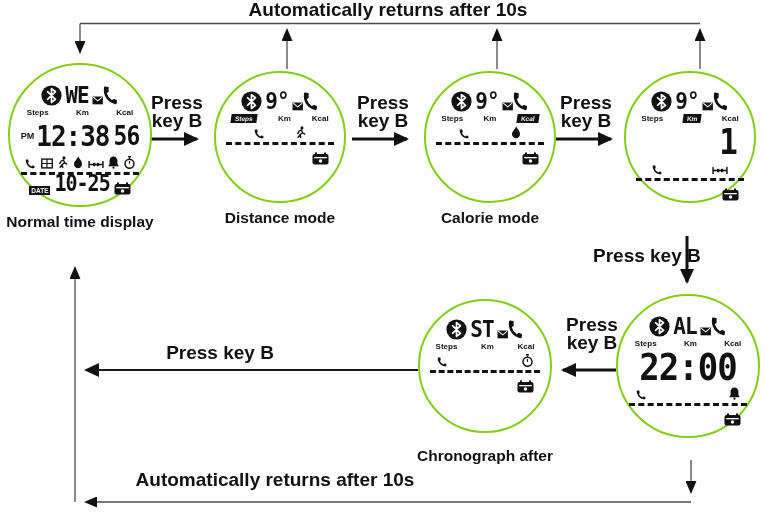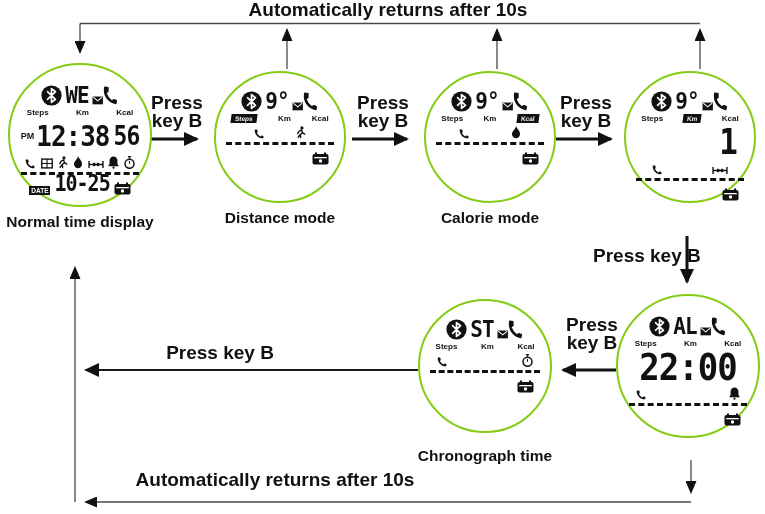--- a/index.html
+++ b/index.html
@@ -339,21 +339,21 @@
       <div class="brow">
         <svg class="ic" width="17" height="13" viewBox="0 0 17 13">
             <rect x="0.5" y="2" width="16" height="10.5" rx="2" fill="#111"></rect>
             <rect x="3" y="0.5" width="2" height="3" fill="#111"></rect>
             <rect x="12" y="0.5" width="2" height="3" fill="#111"></rect>
             <rect x="2.2" y="5" width="12.6" height="1.3" fill="#fff"></rect>
             <circle cx="8.5" cy="9" r="1.7" fill="#fff"></circle>
           </svg>
       </div>
     </div>
-    <div class="caption">Chronograph time</div>
+    <div class="caption">Chronograph after</div>
   </div>
 
   <div class="watch" id="w-al">
     <div class="face s144">
       <div class="toprow">
         <svg class="ic" width="21" height="21" viewBox="0 0 20 20">
             <circle cx="10" cy="10" r="9.6" fill="#111"></circle>
             <path d="M6.2 6.4 L13.8 13.6 L10 16.6 V3.4 L13.8 6.4 L6.2 13.6" stroke="#fff" stroke-width="1.6" fill="none" stroke-linejoin="round" stroke-linecap="round"></path>
           </svg>
         <span class="mode lcd">AL</span>

